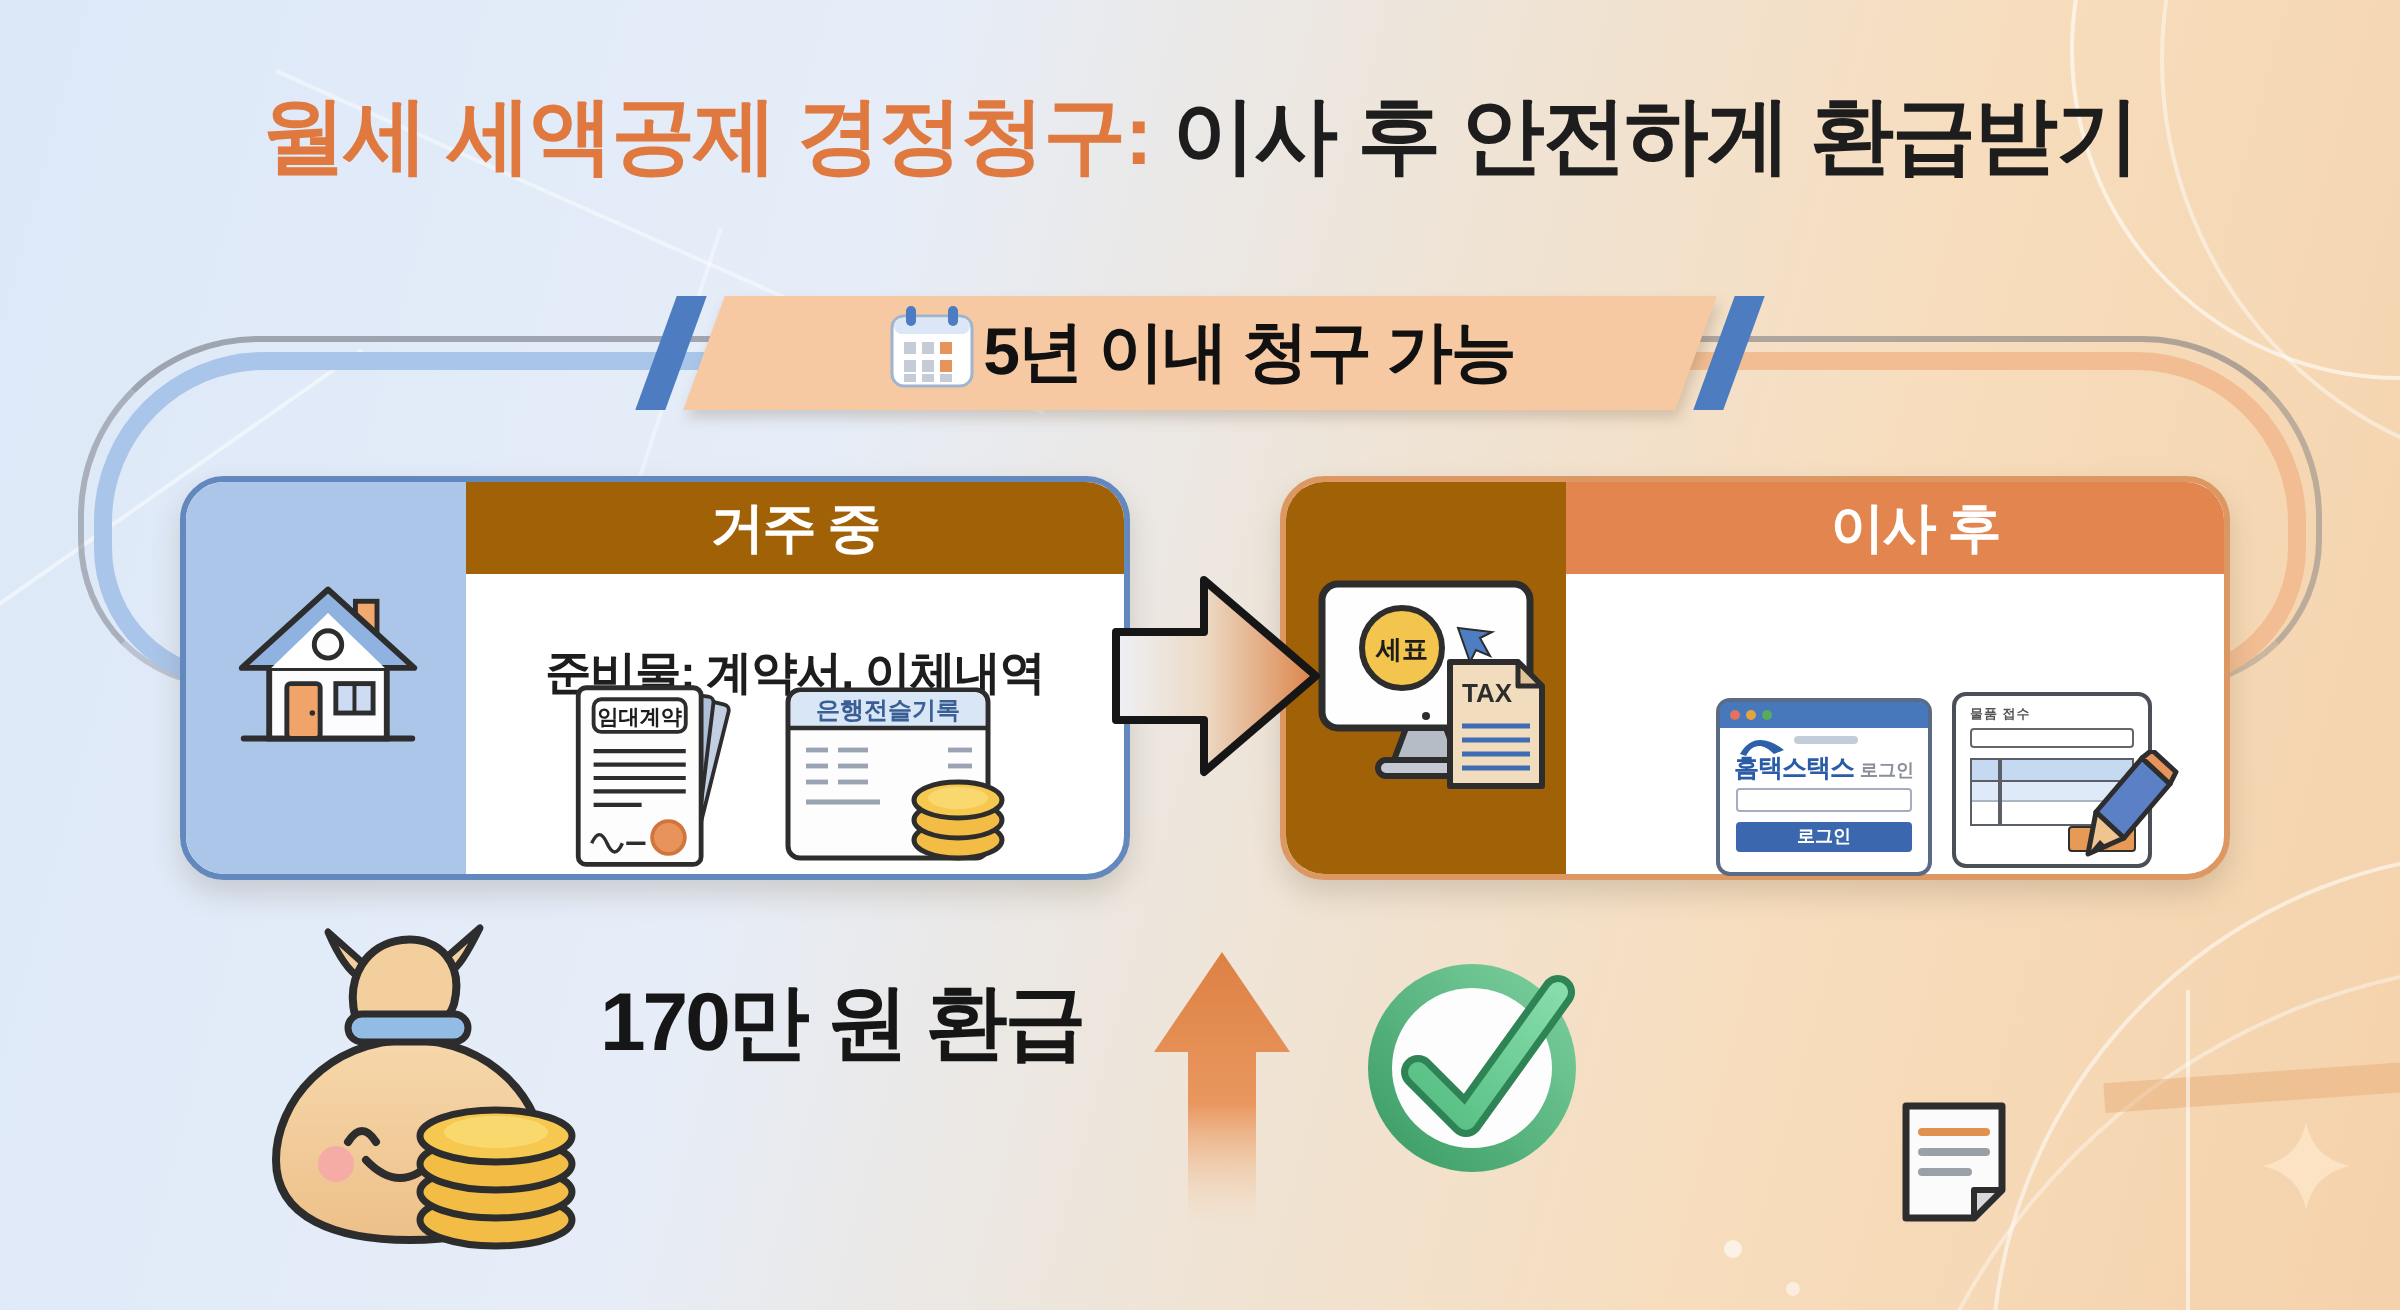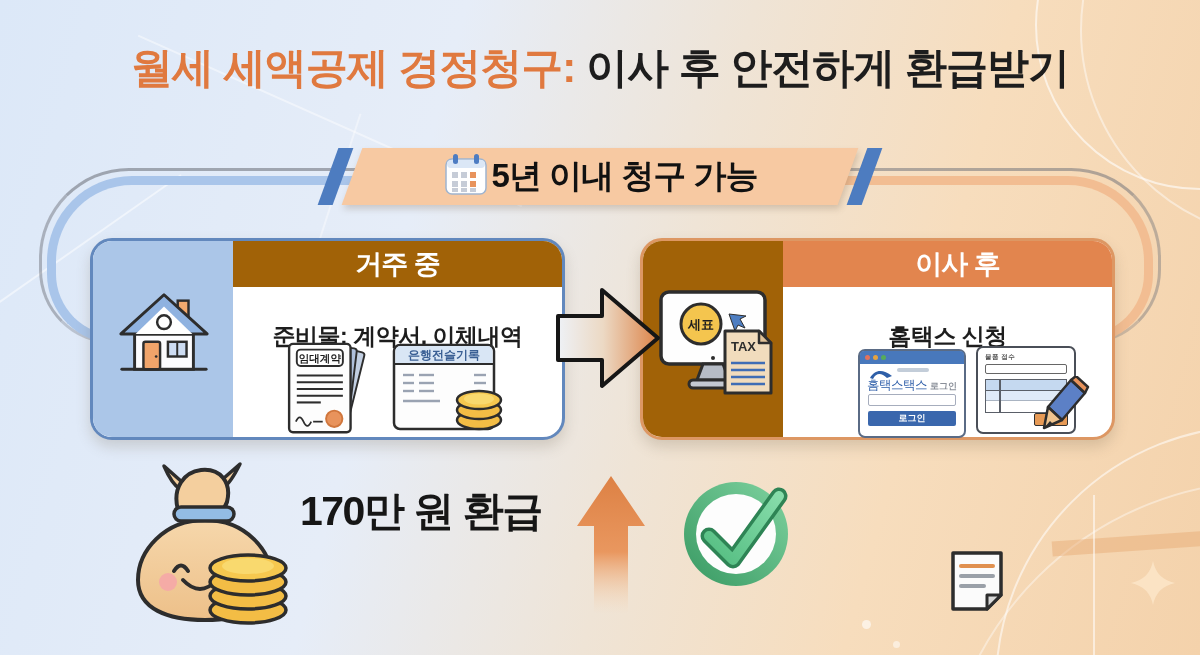--- a/index.html
+++ b/index.html
@@ -79,21 +79,21 @@
   .docs-row { position:absolute; left:150px; top:100px; right:10px; display:flex; gap:16px; justify-content:center; }
   
   .mock-win { position:absolute; background:#fff; z-index:4; }
   .login-win { left:215px; top:108px; width:108px; height:89px; border:2px solid #5a6b85; border-radius:7px; }
   .login-bar { height:13px; background:#4878bc; border-radius:4px 4px 0 0; display:flex; align-items:center; gap:3px; padding-left:5px; }
   .win-dot { width:5px; height:5px; border-radius:50%; }
   .logo-area { position:relative; height:27px; }
   .roof-svg { position:absolute; left:9px; top:1px; }
   .logo-smudge { position:absolute; left:37px; top:4px; width:32px; height:4px; background:#c3cdd9; border-radius:2px; }
   .logo-text { position:absolute; left:7px; top:11px; white-space:nowrap; }
-  .brand { color:#2b5ca8; font-weight:400; font-size:12.5px; letter-spacing:-.5px; }
+  .brand { color:#2b5ca8; font-weight:700; font-size:12.5px; letter-spacing:-.5px; }
   .brand-suffix { color:#8a8f99; font-size:9px; font-weight:700; margin-left:3px; }
   .login-input { margin:3px 8px 0; height:12px; border:1.5px solid #a6adbd; border-radius:2px; }
   .login-btn { margin:5px 8px 0; height:15px; background:#3a67ad; color:#fff; font-size:9px; font-weight:700;
                display:flex; align-items:center; justify-content:center; border-radius:2px; }
   .form-win { left:333px; top:105px; width:100px; height:88px; border:2px solid #4a4f58; border-radius:7px; }
   .form-caption { font-size:6.5px; color:#555; font-weight:700; margin:5px 0 2px 7px; letter-spacing:.5px; }
   .form-input { margin:0 7px; height:10px; border:1.5px solid #666; border-radius:2px; }
   .form-table { margin:5px 7px 0; height:34px; border:1.5px solid #5a5f68; position:relative; }
   .ft-head { height:11px; background:#c5d9f0; border-bottom:1.5px solid #5a5f68; }
   .ft-row2 { height:10px; background:#dfeaf8; border-bottom:1px solid #aab4c2; }
@@ -274,21 +274,20 @@
               <line x1="6" y1="46" x2="40" y2="46"></line>
                 <line x1="6" y1="53" x2="40" y2="53"></line>
             </g>
           </g>
         </svg>
       </div>
     </div>
     <div class="card-header header-orange">
       <span>이사 후</span>
     </div>
-    <div class="card-subtitle">홈택스 신청</div>
 
     <div class="mock-win login-win">
       <div class="login-bar">
         <span class="win-dot" style="background:#e2725b"></span>
         <span class="win-dot" style="background:#e5a33f"></span>
         <span class="win-dot" style="background:#57ab5a"></span>
       </div>
       <div class="logo-area">
         <span class="roof-svg">
           <svg width="24" height="12" viewBox="0 0 24 12">

